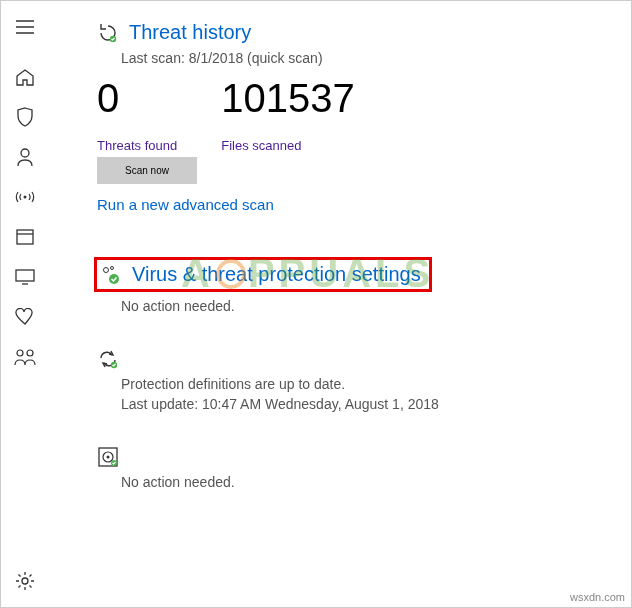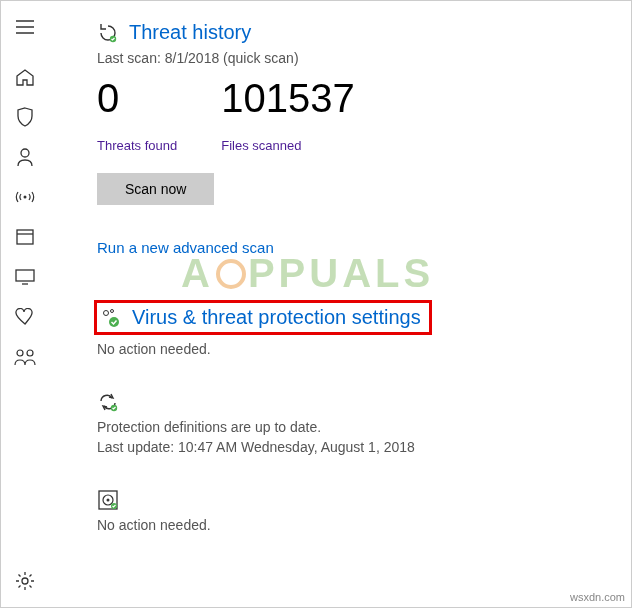--- a/index.html
+++ b/index.html
@@ -52,38 +52,37 @@
     font-weight: 400;
     color: #0066cc;
     cursor: pointer;
   }
   .section-icon {
     width: 22px; height: 22px;
     display: inline-flex;
     align-items: center; justify-content: center;
     color: #333;
   }
-  .muted { color: #555; font-size: 14px; margin-bottom: 4px; }
+  .muted { color: #555; font-size: 14px; margin-bottom: 4px; margin-left: 24px; }
   .stats { display: flex; gap: 44px; margin: 12px 0 4px 0; }
   .stat-value { font-size: 40px; font-weight: 300; line-height: 1; }
   .stat-label { color: #4c1d95; font-size: 13px; margin-top: 20px; }
   .btn {
     display: inline-block;
     background: #ccc;
     border: none;
     padding: 8px 28px;
-    font-size: 14px;
-    cursor: pointer;
-    margin-top: 16px;
+    font-size: 10px;
+    cursor: pointer;
   }
   .link {
     display: block;
     color: #0066cc;
     font-size: 15px;
-    margin-top: 34px;
+    margin-top: 12px;
     cursor: pointer;
   }
   .highlight-box {
     border: 3px solid #e60000;
     display: inline-flex;
     align-items: flex-end;
     gap: 10px;
     padding: 3px 8px 3px 3px;
     margin-left: -3px;
   }

